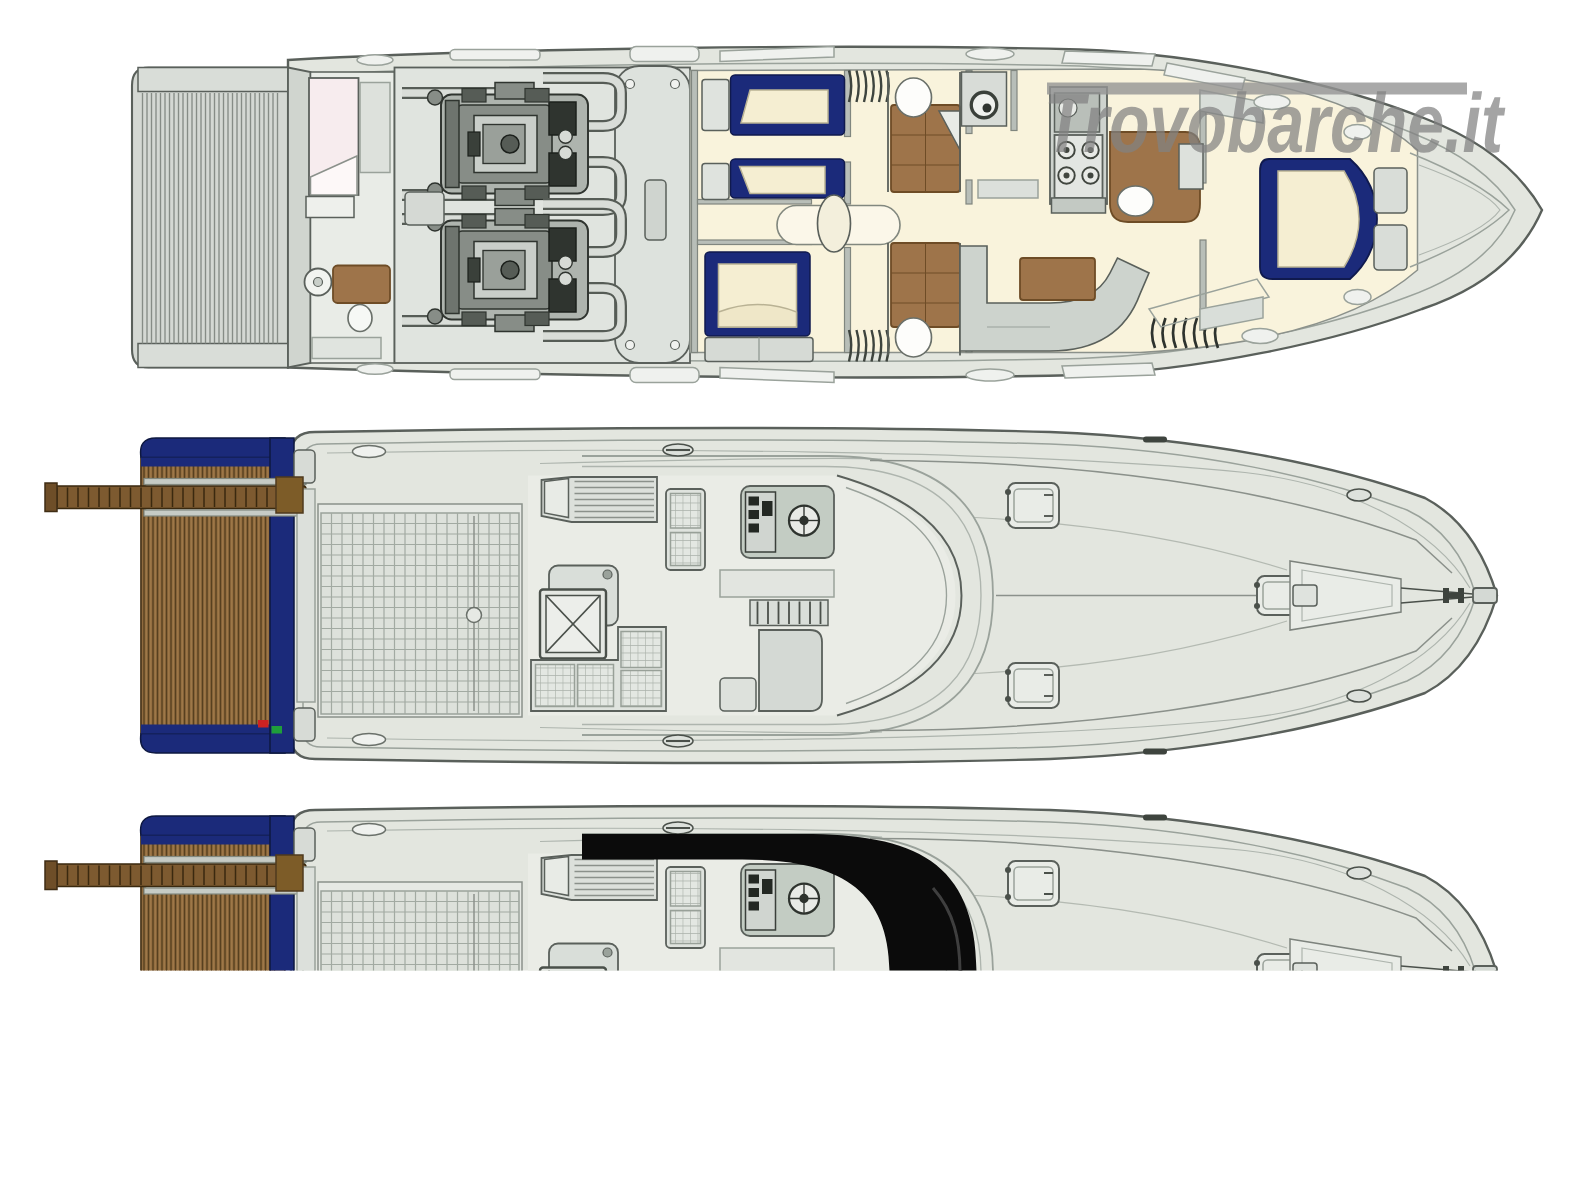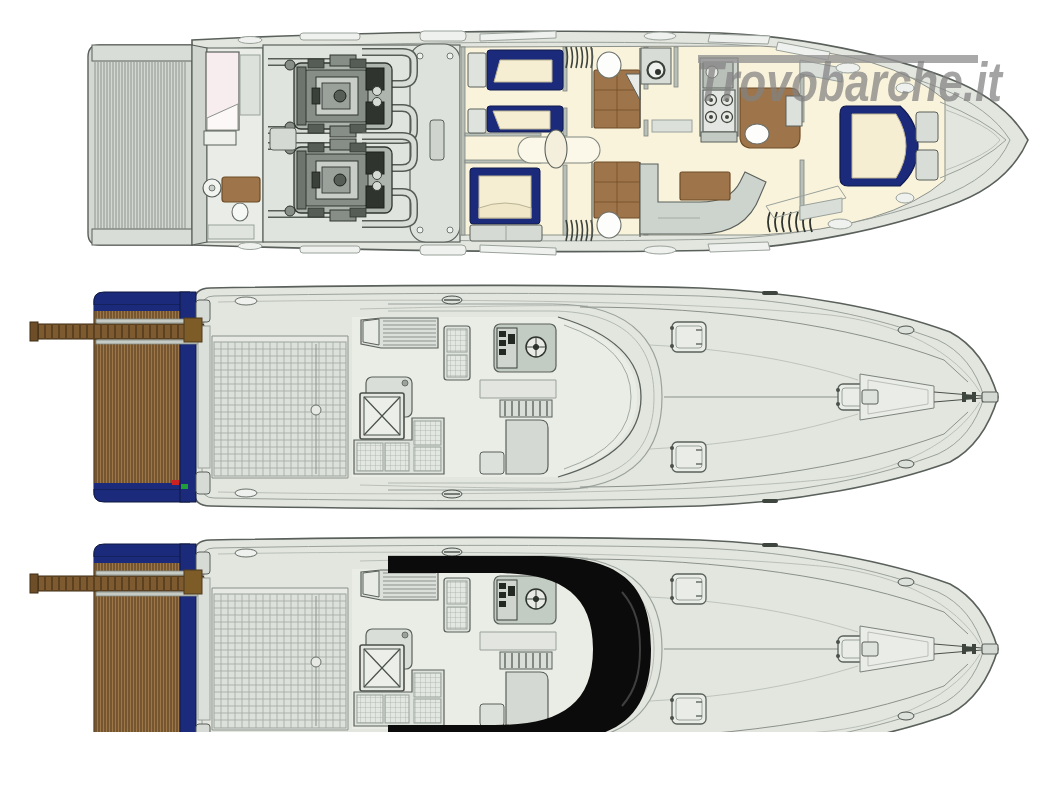--- a/index.html
+++ b/index.html
@@ -1,15 +1,15 @@
 <!DOCTYPE html>
 <html><head><meta charset="utf-8">
 <style>
 html,body{margin:0;padding:0;background:#ffffff;}
-#c{width:1051px;height:732px;position:relative;}
+#c{width:1051px;height:647px;position:relative;}
 </style></head>
 <body>
 <div id="c">
 <svg width="1051" height="800" viewBox="0 0 1051 800">
 <defs>
 <pattern id="cush" width="5" height="5" patternUnits="userSpaceOnUse">
 <rect width="5" height="5" fill="#e3e7e2"></rect>
 <path d="M0,0 L0,5 M0,0 L5,0" stroke="#a9b0a9" stroke-width="0.8"></path>
 </pattern>
 </defs>

